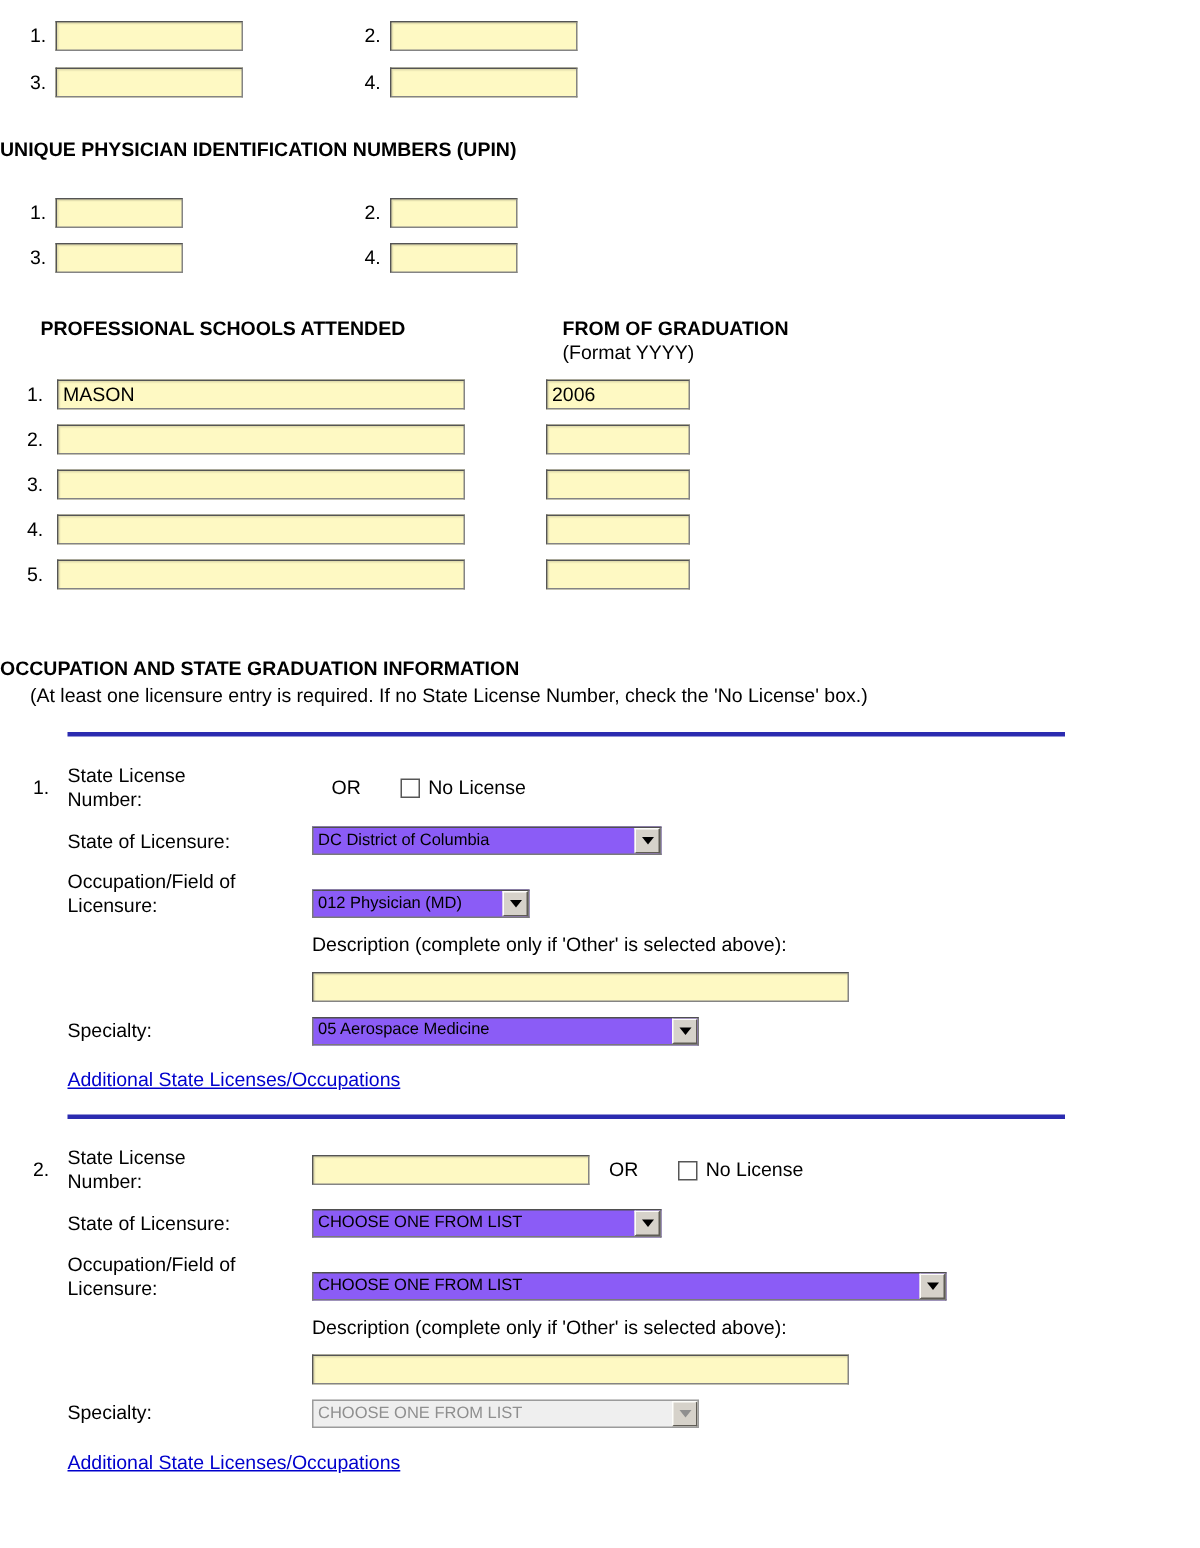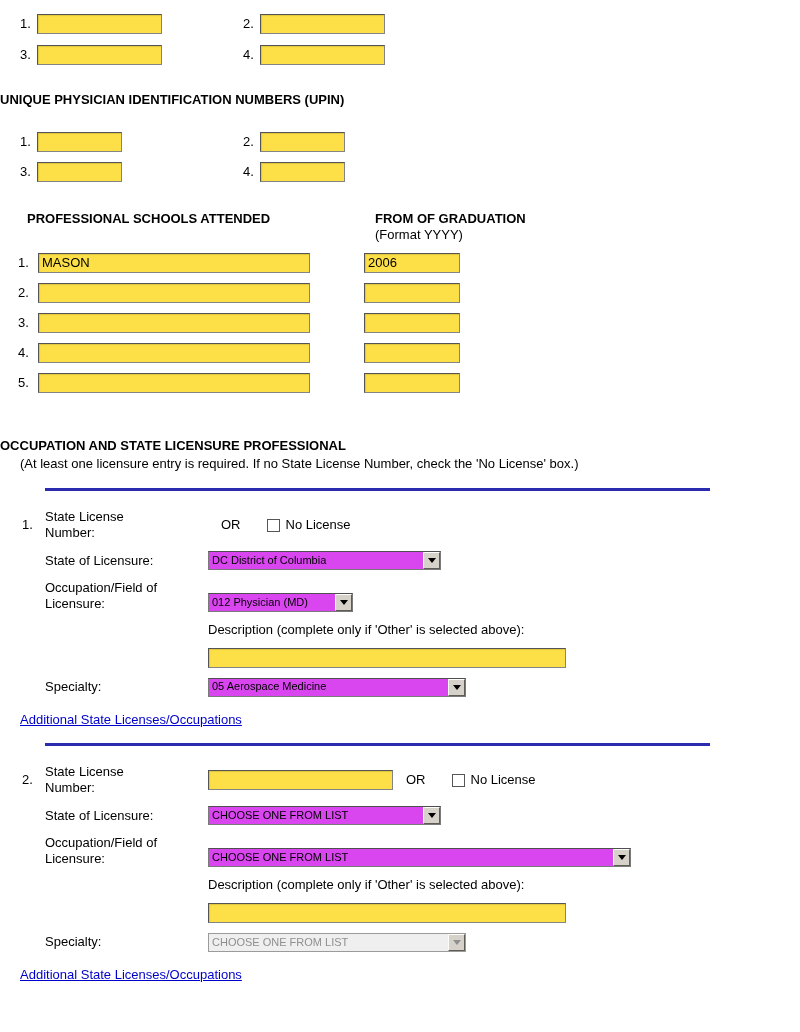--- a/index.html
+++ b/index.html
@@ -9,21 +9,21 @@
     color: #000;
     font-family: "Liberation Sans", sans-serif;
     font-size: 13px;
     line-height: 1.22;
   }
   .page { padding: 14px 0 24px 0; }
 
   
   .tb {
     height: 20px;
-    background: #fde047;
+    background: #fef9c3;
     border: 1px solid #848484;
     border-top-color: #545454;
     border-left-color: #545454;
     box-shadow: inset 1px 1px 1px rgba(0,0,0,.12);
     font-family: inherit;
     font-size: 13px;
     padding: 1px 3px;
   }
   .w125{width:125px} .w85{width:85px} .w272{width:272px}
   .w96{width:96px} .w185{width:185px} .w358{width:358px}
@@ -62,21 +62,21 @@
   .or { margin: 0 26px 0 13px; }
   .checkbox {
     flex: 0 0 13px; width: 13px; height: 13px;
     background: #fff; border: 1px solid #565656;
     display: inline-block; margin-right: 6px;
   }
 
   
   .select {
     display: inline-flex; align-items: center;
-    height: 19px; background: #d946ef;
+    height: 19px; background: #8b5cf6;
     border: 1px solid #7a7a7a; border-top-color: #4f4f4f;
     font-size: 11px; padding-left: 3px; overflow: hidden;
   }
   .sel-text { flex: 1; white-space: nowrap; overflow: hidden; }
   .sel-btn {
     flex: 0 0 17px; width: 17px; height: 17px; margin-left: 2px;
     display: flex; align-items: center; justify-content: center;
     background: #d6d2ca;
     border: 1px solid;
     border-color: #fdfdfa #5f5c55 #5f5c55 #fdfdfa;
@@ -84,21 +84,21 @@
   .arrow {
     width: 0; height: 0;
     border-left: 4px solid transparent;
     border-right: 4px solid transparent;
     border-top: 5px solid #000;
   }
   .select.disabled { background: #efefef; color: #8f8f8f; border-color: #9b9b9b; }
   .select.disabled .arrow { border-top-color: #8f8f8f; }
   .sw233{width:233px} .sw145{width:145px} .sw258{width:258px} .sw423{width:423px}
 
-  .link-row { padding-left: 20px; margin-top: 15px; margin-bottom: 4px; }
+  .link-row { padding-left: 45px; margin-top: 15px; margin-bottom: 4px; }
   a { color: var(--link, #0000cc); }
 </style>
 </head>
 <body>
 
 <div class="page">
 
   <section>
     <div class="num-row">
       <span class="pair first">
@@ -176,21 +176,21 @@
       <input type="text" class="tb w96 year-gap" value="" style="">
     </div>
     <div class="school-row">
       <span class="nlabel">5.</span>
       <input type="text" class="tb w272" value="" style="">
       <input type="text" class="tb w96 year-gap" value="" style="">
     </div>
   </section>
 
   <section class="lic">
-    <div class="section-heading">OCCUPATION AND STATE LICENSURE PROFESSIONAL</div>
+    <div class="section-heading">OCCUPATION AND STATE GRADUATION INFORMATION</div>
     <div class="lic-note">(At least one licensure entry is required. If no State License Number, check the 'No License' box.)</div>
 
     <div class="divider"></div>
 
     <div class="entry">
       <div class="frow">
         <span class="col-num">1.</span>
         <span class="col-label">
           <span class="narrow">State License Number:</span>
         </span>

